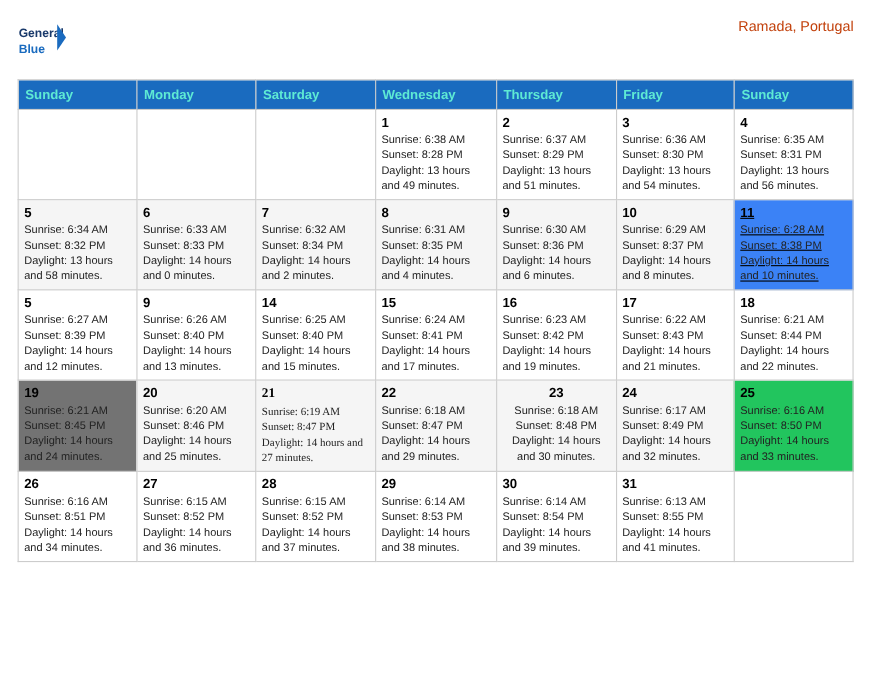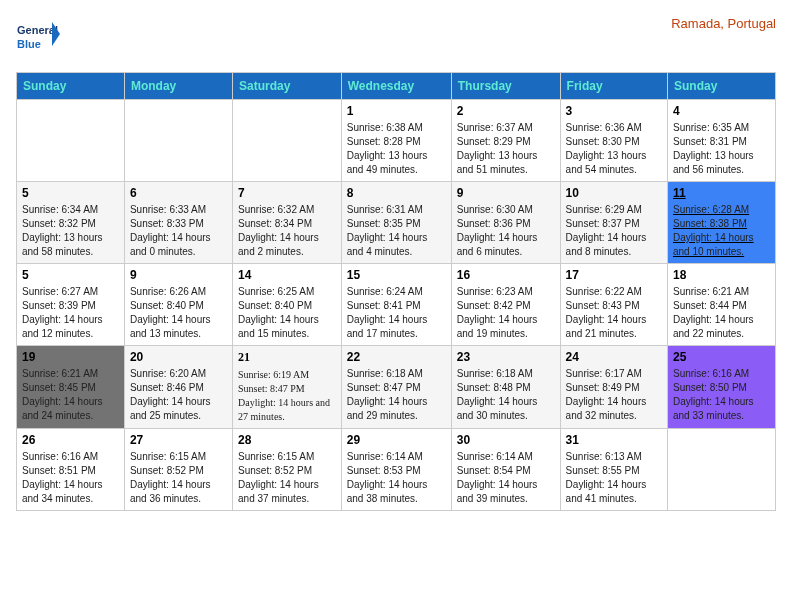--- a/index.html
+++ b/index.html
@@ -195,29 +195,29 @@
         <div class="day-info">Sunrise: 6:20 AM<br>Sunset: 8:46 PM<br>Daylight: 14 hours and 25 minutes.</div>
       </td>
         <td style="background: rgb(245, 245, 245); font-family: Liberation Serif, serif;">
         <div class="day-num">21</div>
         <div class="day-info">Sunrise: 6:19 AM<br>Sunset: 8:47 PM<br>Daylight: 14 hours and 27 minutes.</div>
       </td>
         <td style="background: rgb(245, 245, 245);">
         <div class="day-num">22</div>
         <div class="day-info">Sunrise: 6:18 AM<br>Sunset: 8:47 PM<br>Daylight: 14 hours and 29 minutes.</div>
       </td>
-        <td style="background: rgb(245, 245, 245);">
+        <td style="background: rgb(245, 245, 245); text-align: center;">
         <div class="day-num">23</div>
         <div class="day-info">Sunrise: 6:18 AM<br>Sunset: 8:48 PM<br>Daylight: 14 hours and 30 minutes.</div>
       </td>
         <td style="background: rgb(245, 245, 245);">
         <div class="day-num">24</div>
         <div class="day-info">Sunrise: 6:17 AM<br>Sunset: 8:49 PM<br>Daylight: 14 hours and 32 minutes.</div>
       </td>
-        <td style="background: #8b5cf6;">
+        <td style="background: #22c55e;">
         <div class="day-num">25</div>
         <div class="day-info">Sunrise: 6:16 AM<br>Sunset: 8:50 PM<br>Daylight: 14 hours and 33 minutes.</div>
       </td>
       </tr>
       <tr>
         <td>
         <div class="day-num">26</div>
         <div class="day-info">Sunrise: 6:16 AM<br>Sunset: 8:51 PM<br>Daylight: 14 hours and 34 minutes.</div>
       </td>
         <td>

